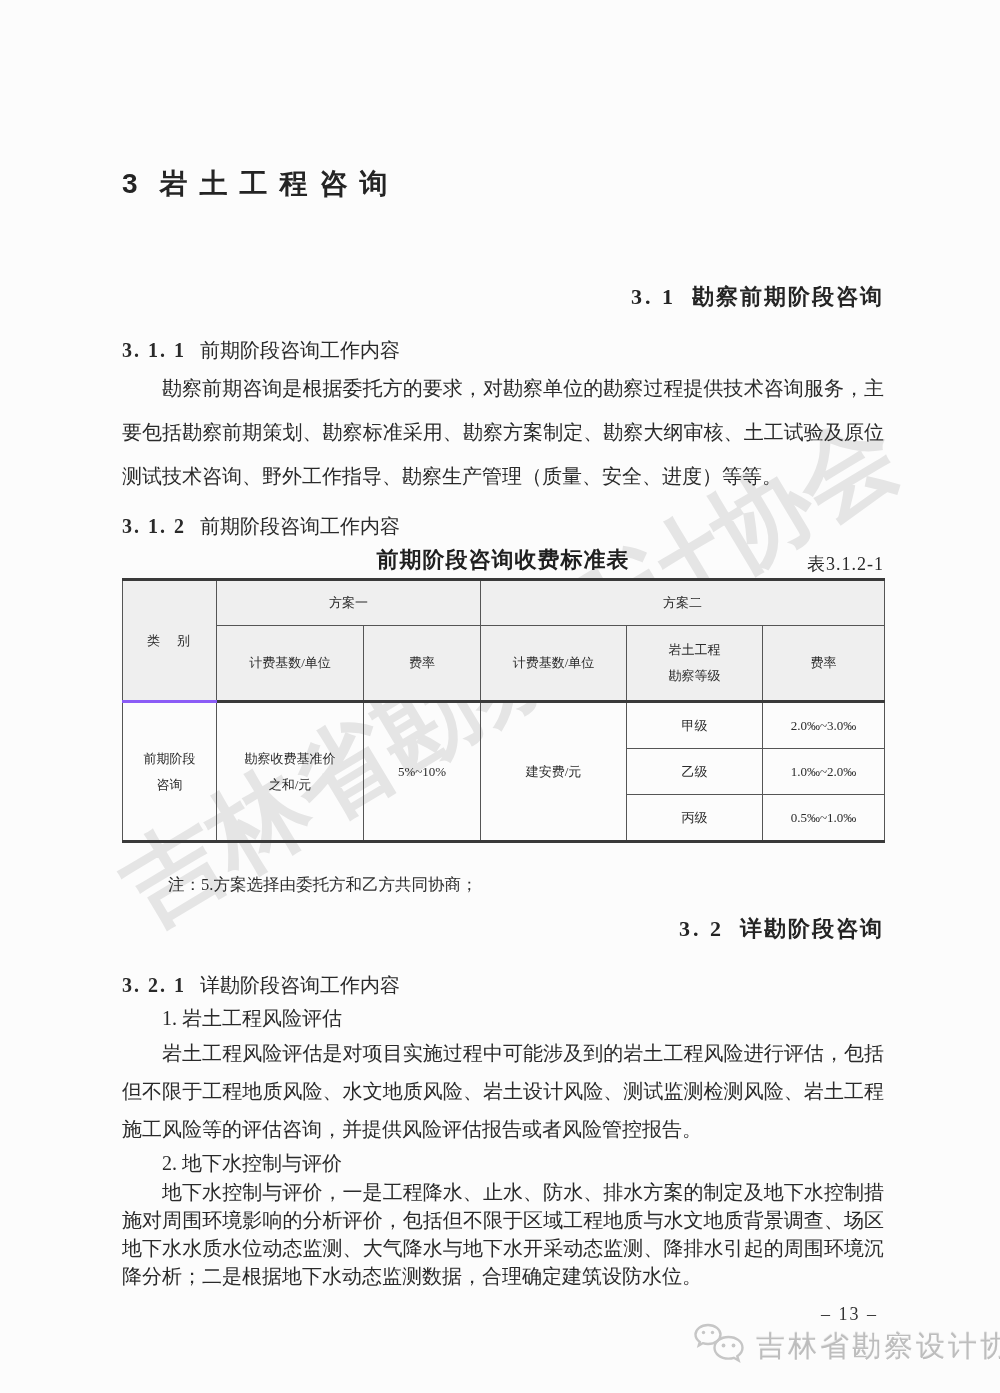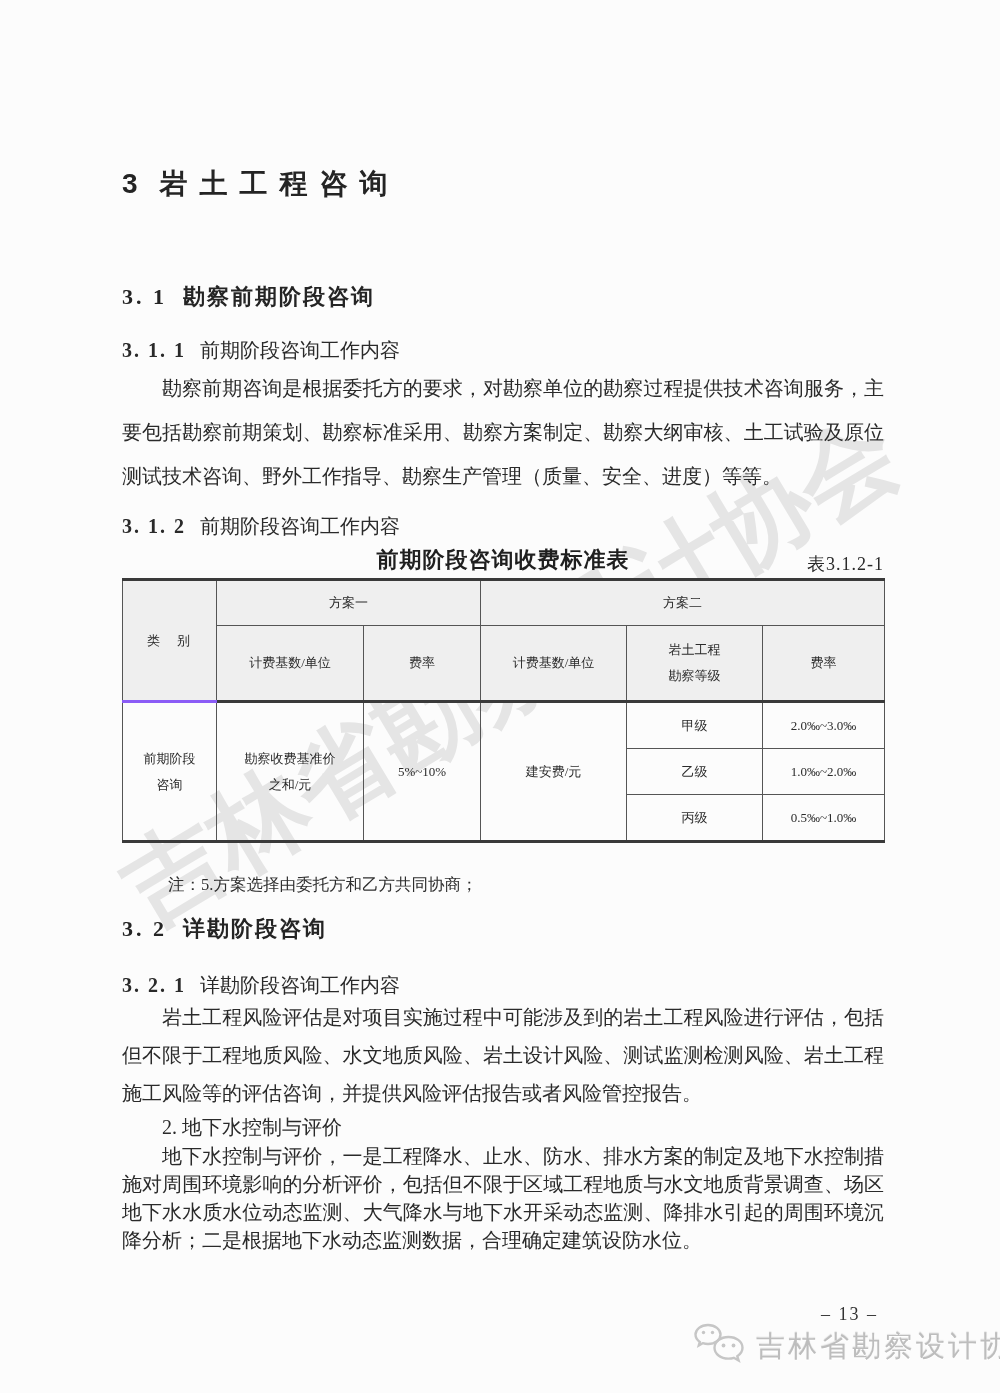--- a/index.html
+++ b/index.html
@@ -39,20 +39,21 @@
     color:#242424;
   }
   .chapter-title .num{letter-spacing:0;margin-right:22px;}
   
   .section-heading{
     font-family:"Liberation Sans","DejaVu Sans",sans-serif;
     font-weight:bold;
     font-size:22px;line-height:26px;
     letter-spacing:2px;
     color:#242424;
+    text-align:right;
   }
   .section-heading .num{letter-spacing:3px;margin-right:16px;font-family:"Liberation Serif","DejaVu Serif",serif;}
   .s31{margin-top:84px;}
   .s32{margin-top:16px;}
   
   .clause{
     font-size:20px;line-height:24px;color:#2a2a2a;
   }
   .clause .num{font-weight:bold;letter-spacing:2px;margin-right:14px;}
   .c311{margin-top:28px;}
@@ -214,20 +215,21 @@
     </table>
 
     <div class="notes">
       <div class="note-line n1">注：5.方案选择由委托方和乙方共同协商；</div>
     </div>
 
     <h2 class="section-heading s32"><span class="num">3. 2</span><span>详勘阶段咨询</span></h2>
 
     <div class="clause c321"><span class="num">3. 2. 1</span><span>详勘阶段咨询工作内容</span></div>
 
+    <p class="item-title t1">1. 岩土工程风险评估</p>
     <p class="para p321a">岩土工程风险评估是对项目实施过程中可能涉及到的岩土工程风险进行评估，包括但不限于工程地质风险、水文地质风险、岩土设计风险、测试监测检测风险、岩土工程施工风险等的评估咨询，并提供风险评估报告或者风险管控报告。</p>
 
     <p class="item-title t2">2. 地下水控制与评价</p>
     <p class="para p321b">地下水控制与评价，一是工程降水、止水、防水、排水方案的制定及地下水控制措施对周围环境影响的分析评价，包括但不限于区域工程地质与水文地质背景调查、场区地下水水质水位动态监测、大气降水与地下水开采动态监测、降排水引起的周围环境沉降分析；二是根据地下水动态监测数据，合理确定建筑设防水位。</p>
 
   </div>
 
   <div class="page-number">– 13 –</div>
 
   <div class="footer-brand">

